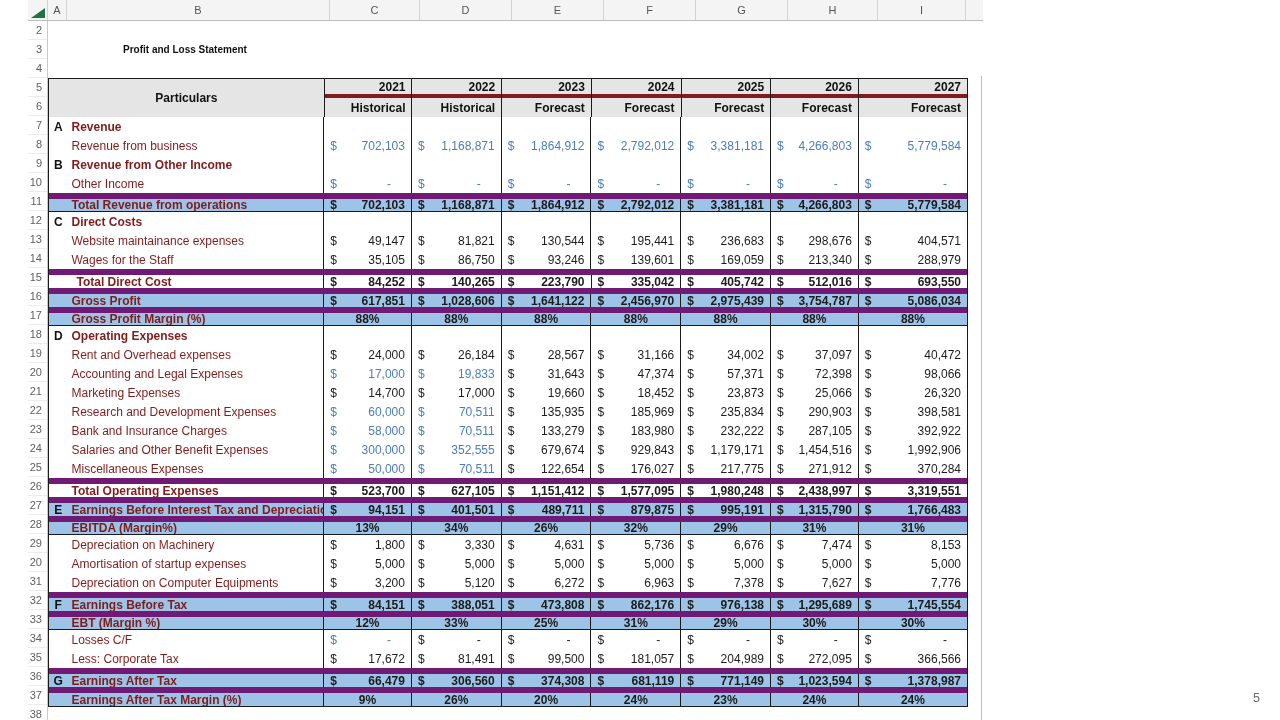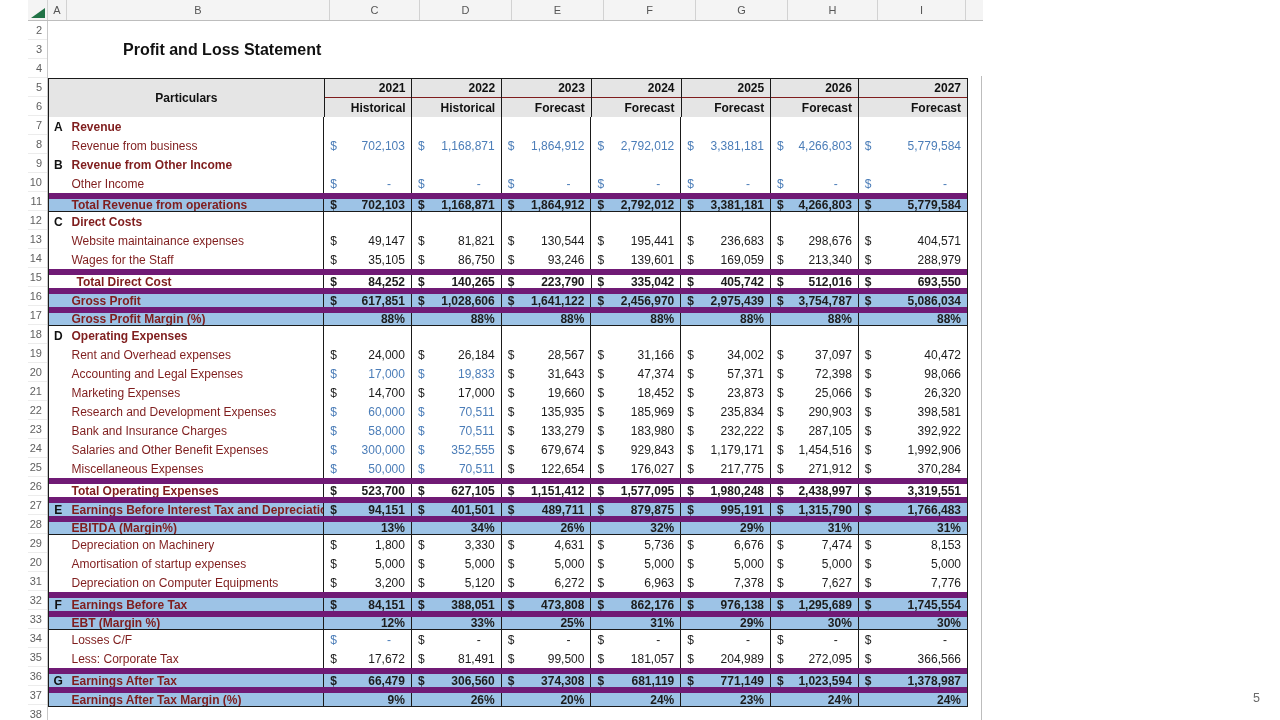--- a/index.html
+++ b/index.html
@@ -27,52 +27,52 @@
     position:absolute;left:28px;top:21px;width:20px;height:699px;
     border-right:1px solid #c9c9c9;box-sizing:border-box;overflow:hidden;
   }
   .gutrow{
     height:19px;box-sizing:border-box;border-bottom:1px solid #ececec;
     font-size:11px;color:#5f5f5f;text-align:right;padding-right:5px;line-height:18px;
   }
   
   .sheet-title{
     position:absolute;left:123px;top:40px;height:19px;line-height:19px;
-    font-weight:bold;font-size:16px;color:#111;
+    font-weight:bold;font-size:10px;color:#111;
   }
   
   .tbl{
     position:absolute;left:48px;top:78px;width:918px;
     border:1px solid #1a1a1a;box-sizing:content-box;background:#fff;
   }
   .hdr{display:flex;height:38px;background:#e5e5e5;box-sizing:border-box}
   .hdr-part{
     width:282px;display:flex;align-items:center;justify-content:center;
     font-weight:bold;font-size:12px;color:#111;box-sizing:border-box;
   }
   .hdr-col{display:flex;flex-direction:column;box-sizing:border-box;border-left:1px solid #1a1a1a}
   .hdr-year,.hdr-type{
     height:19px;box-sizing:border-box;display:flex;align-items:center;justify-content:flex-end;
     padding-right:6px;font-weight:bold;font-size:12px;color:#111;
   }
-  .hdr-year{border-bottom:1px solid #7f1d1d}
+  .hdr-year{border-bottom:4px solid #7f1d1d}
   .w0{width:90px}.w1{width:92px}.w2{width:92px}.w3{width:92px}.w4{width:92px}.w5{width:90px}.w6{width:112px}
   .trow{display:flex;height:19px;box-sizing:border-box;background:#fff}
   .trow.hl{background:#9dc3e6}
   .trow.bt{border-top:6px solid #701a75}
   .trow.bb{border-bottom:1px solid #1a1a1a}
   .cl{width:19px;box-sizing:border-box;display:flex;align-items:center;justify-content:center;
       font-size:12px;font-weight:bold;color:#111}
   .clabel{width:263px;box-sizing:border-box;display:flex;align-items:center;padding-left:4px;
       font-size:12px;color:#7f1d1d;white-space:nowrap;overflow:hidden}
   .clabel.ind{padding-left:9px}
   .trow.sec .clabel,.trow.tot .clabel,.trow.hl .clabel{font-weight:bold}
   .vc{box-sizing:border-box;border-left:1px solid #1a1a1a;display:flex;align-items:center;
       justify-content:space-between;padding:0 6px;font-size:12px;color:#1c1c1c}
-  .vc.pctc{justify-content:flex-end}
+  .vc.pctc{justify-content:center}
   .trow.tot .vc,.trow.hl .vc{font-weight:bold}
   .vc.blue{color:#4b7db8}
   .num.dash{padding-right:14px}
   
   .vdivider{position:absolute;left:981px;top:76px;width:1px;height:644px;background:#bdbdbd}
   .pagenum{position:absolute;left:1253px;top:691px;font-size:12.5px;color:#6a6a6a}
 </style>
 </head>
 <body>
 

